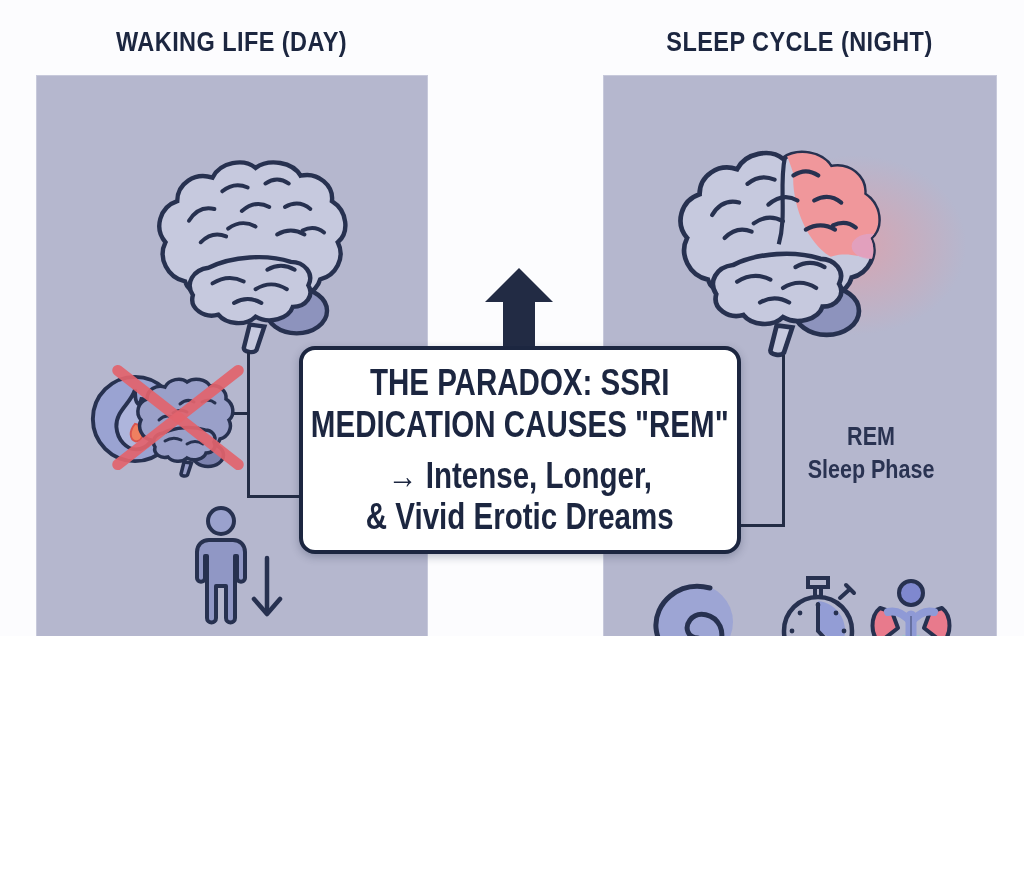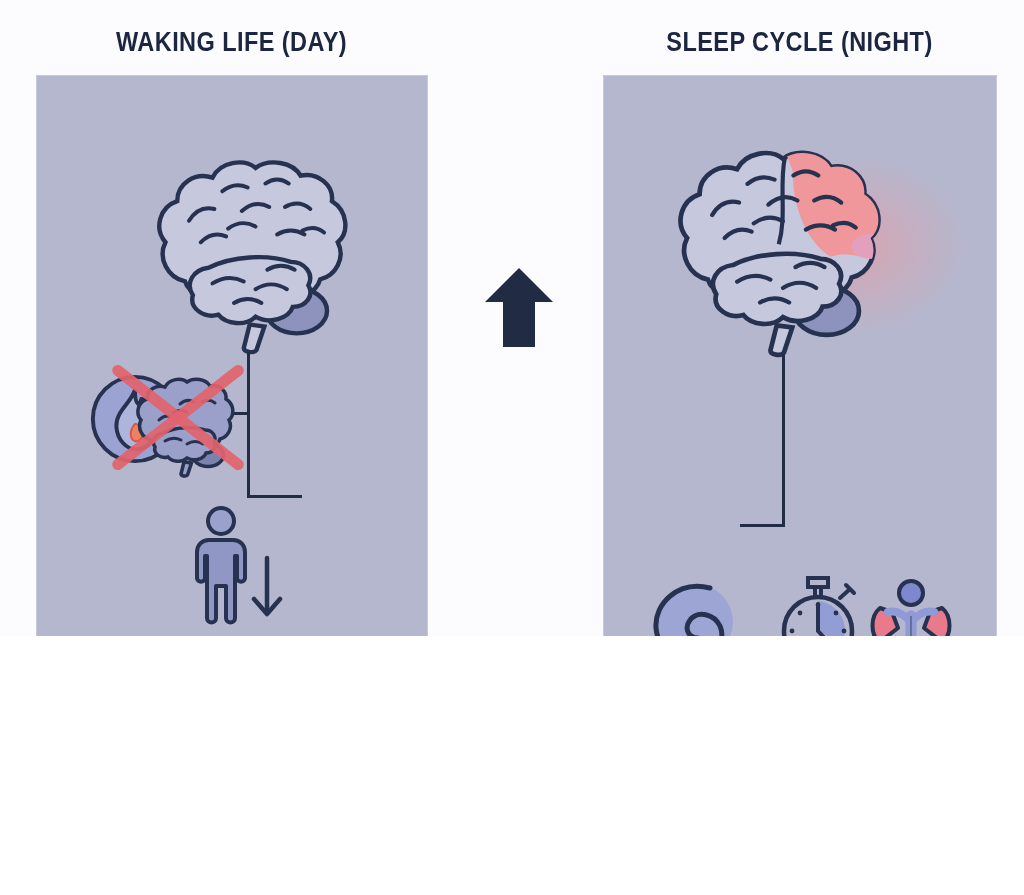--- a/index.html
+++ b/index.html
@@ -176,21 +176,31 @@
         <path d="M19 6 L19 60"></path>
           <path d="M6 47 L19 62 L32 47"></path>
       </g>
     </svg>
   </div>
 
 
   <div class="up-arrow-head"></div>
   <div class="up-arrow-shaft"></div>
 
-
+  <div class="center-box">
+    <div class="bl">THE PARADOX: SSRI</div>
+    <div class="bl">MEDICATION CAUSES "REM"</div>
+    <div class="bl gap">→ Intense, Longer,</div>
+    <div class="bl">&amp; Vivid Erotic Dreams</div>
+  </div>
+
+  <div class="rem-label">
+    <div>REM</div>
+    <div>Sleep Phase</div>
+  </div>
 
   <div class="abs" style="left:646px;top:578px;">
     <svg width="102" height="98" viewBox="0 0 102 98">
       <circle cx="49" cy="44" r="38" fill="#97a0d6" opacity=".8"></circle>
       <path d="M34 80 C30 90 24 95 16 97 C26 98 36 93 40 84 Z" fill="#97a0d6" opacity=".8"></path>
       <path d="M64 10 C32 2 8 26 10 50 C12 72 32 86 52 82 C70 78 80 62 74 48 C68 36 52 32 44 42 C38 50 42 60 52 60" stroke="#273150" stroke-width="5" fill="none" stroke-linecap="round"></path>
       <path d="M32 84 C28 92 22 96 15 98" stroke="#273150" stroke-width="5" fill="none" stroke-linecap="round"></path>
     </svg>
   </div>
   <div class="abs" style="left:772px;top:576px;">

